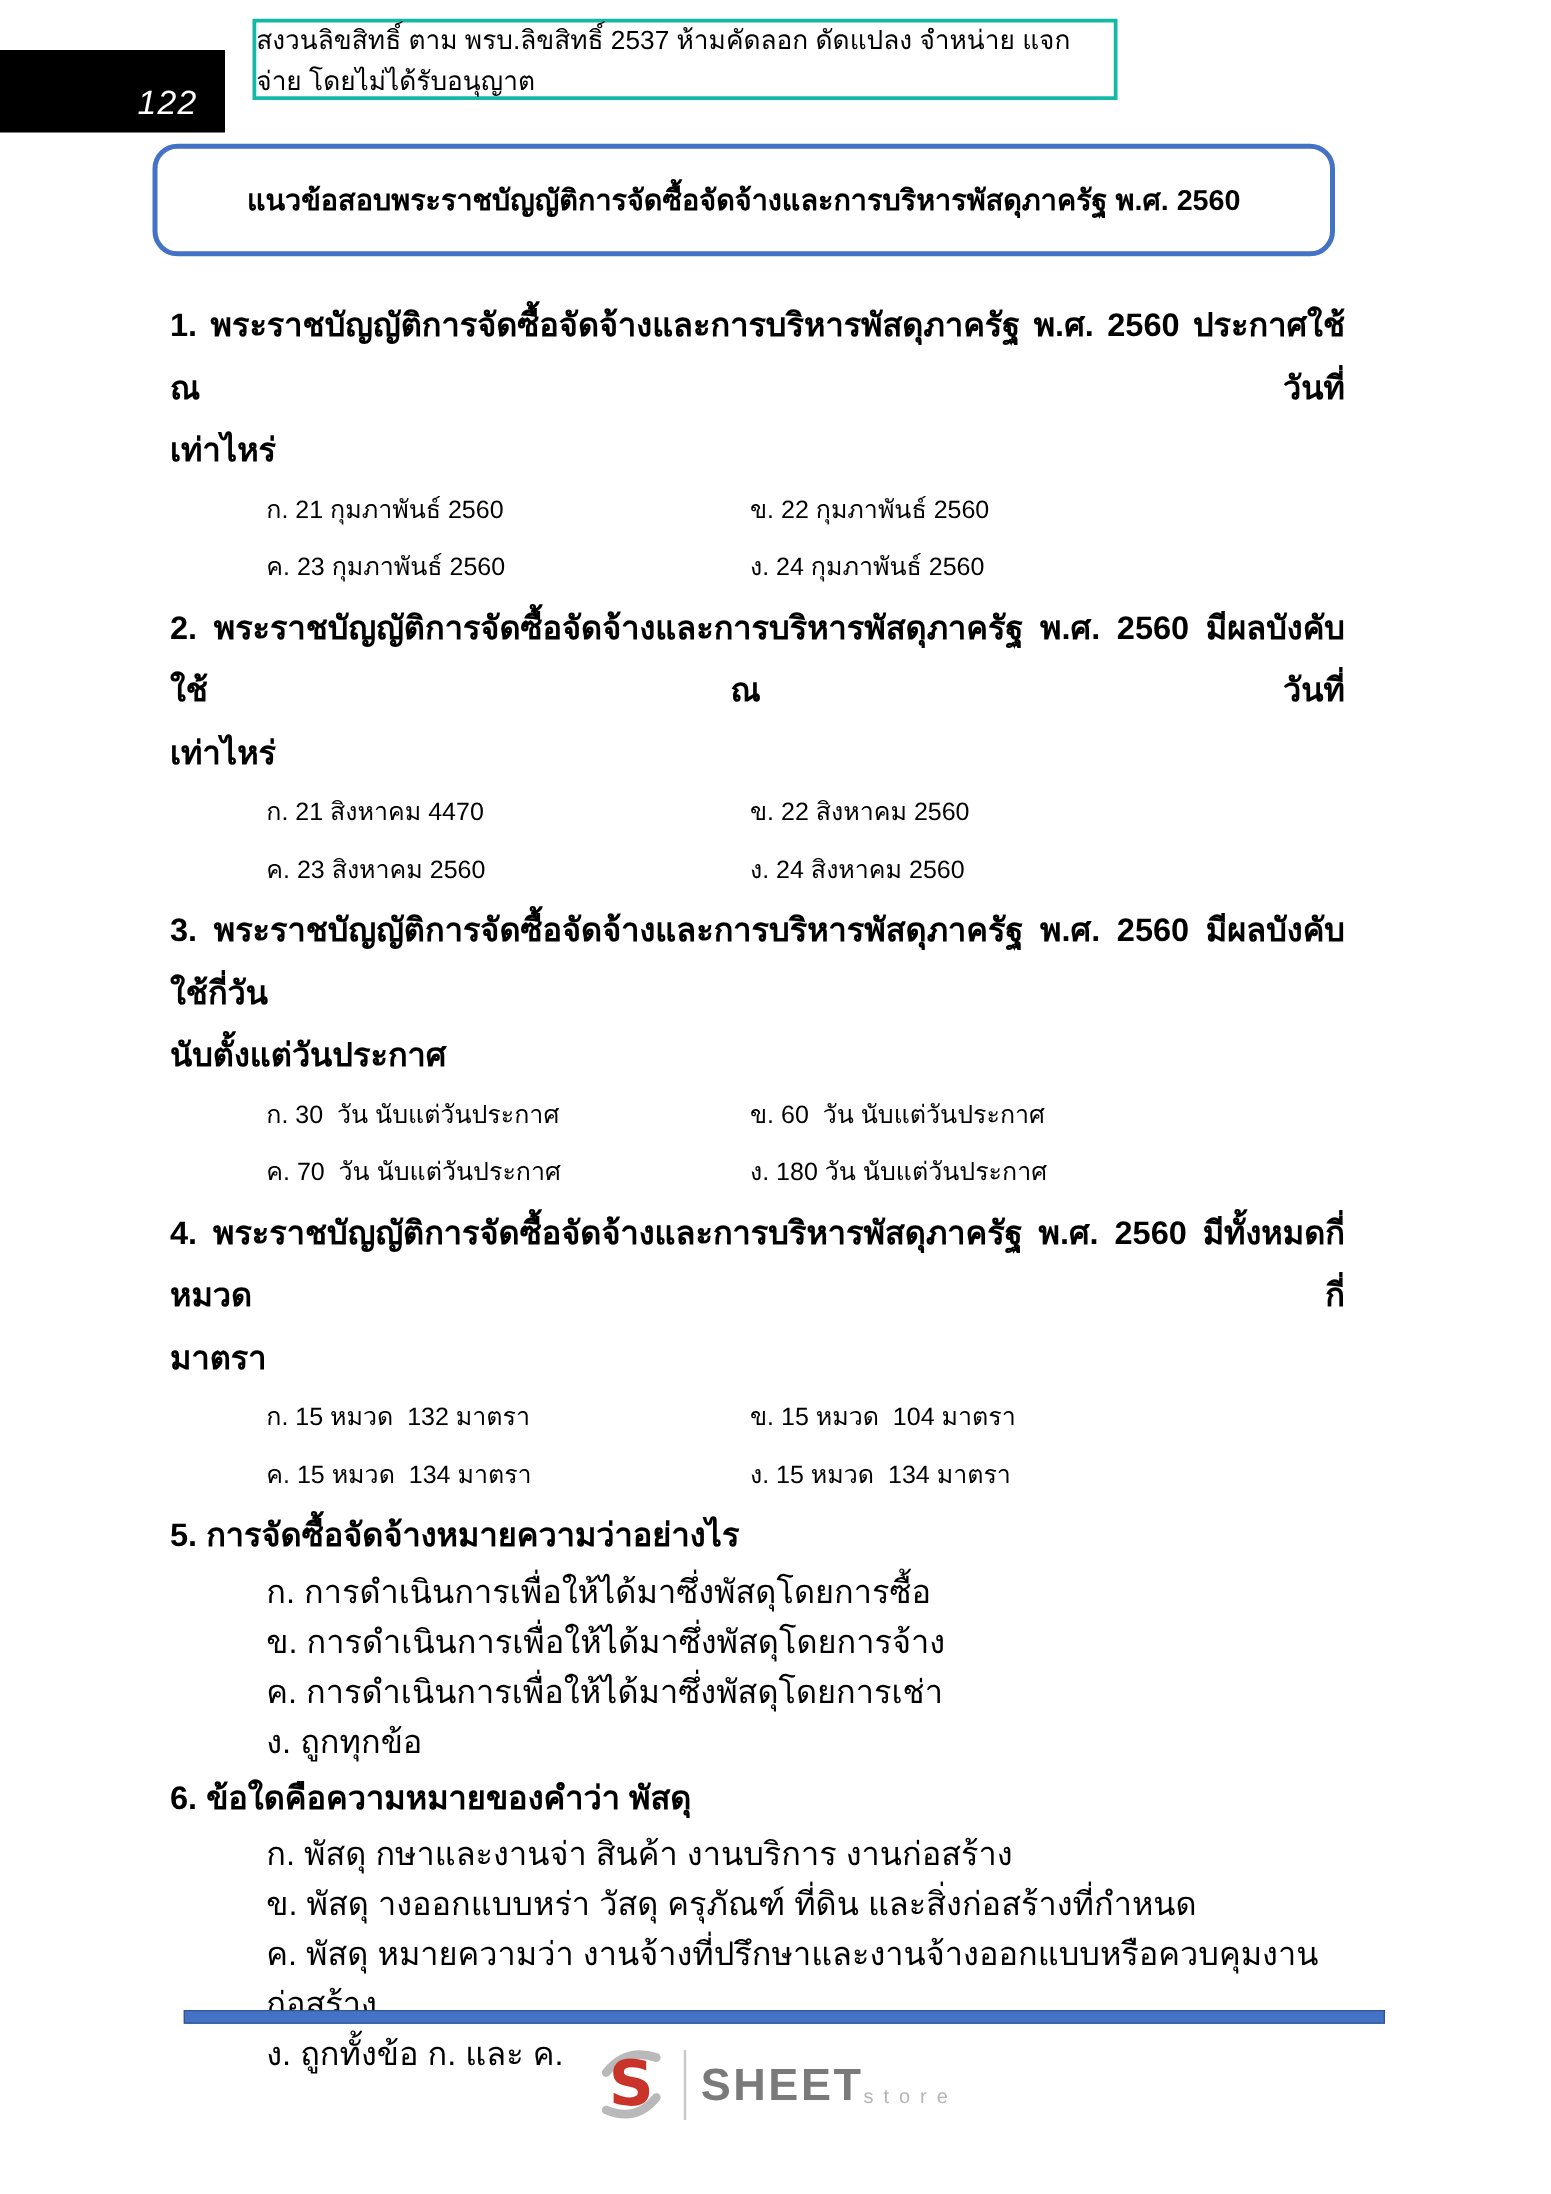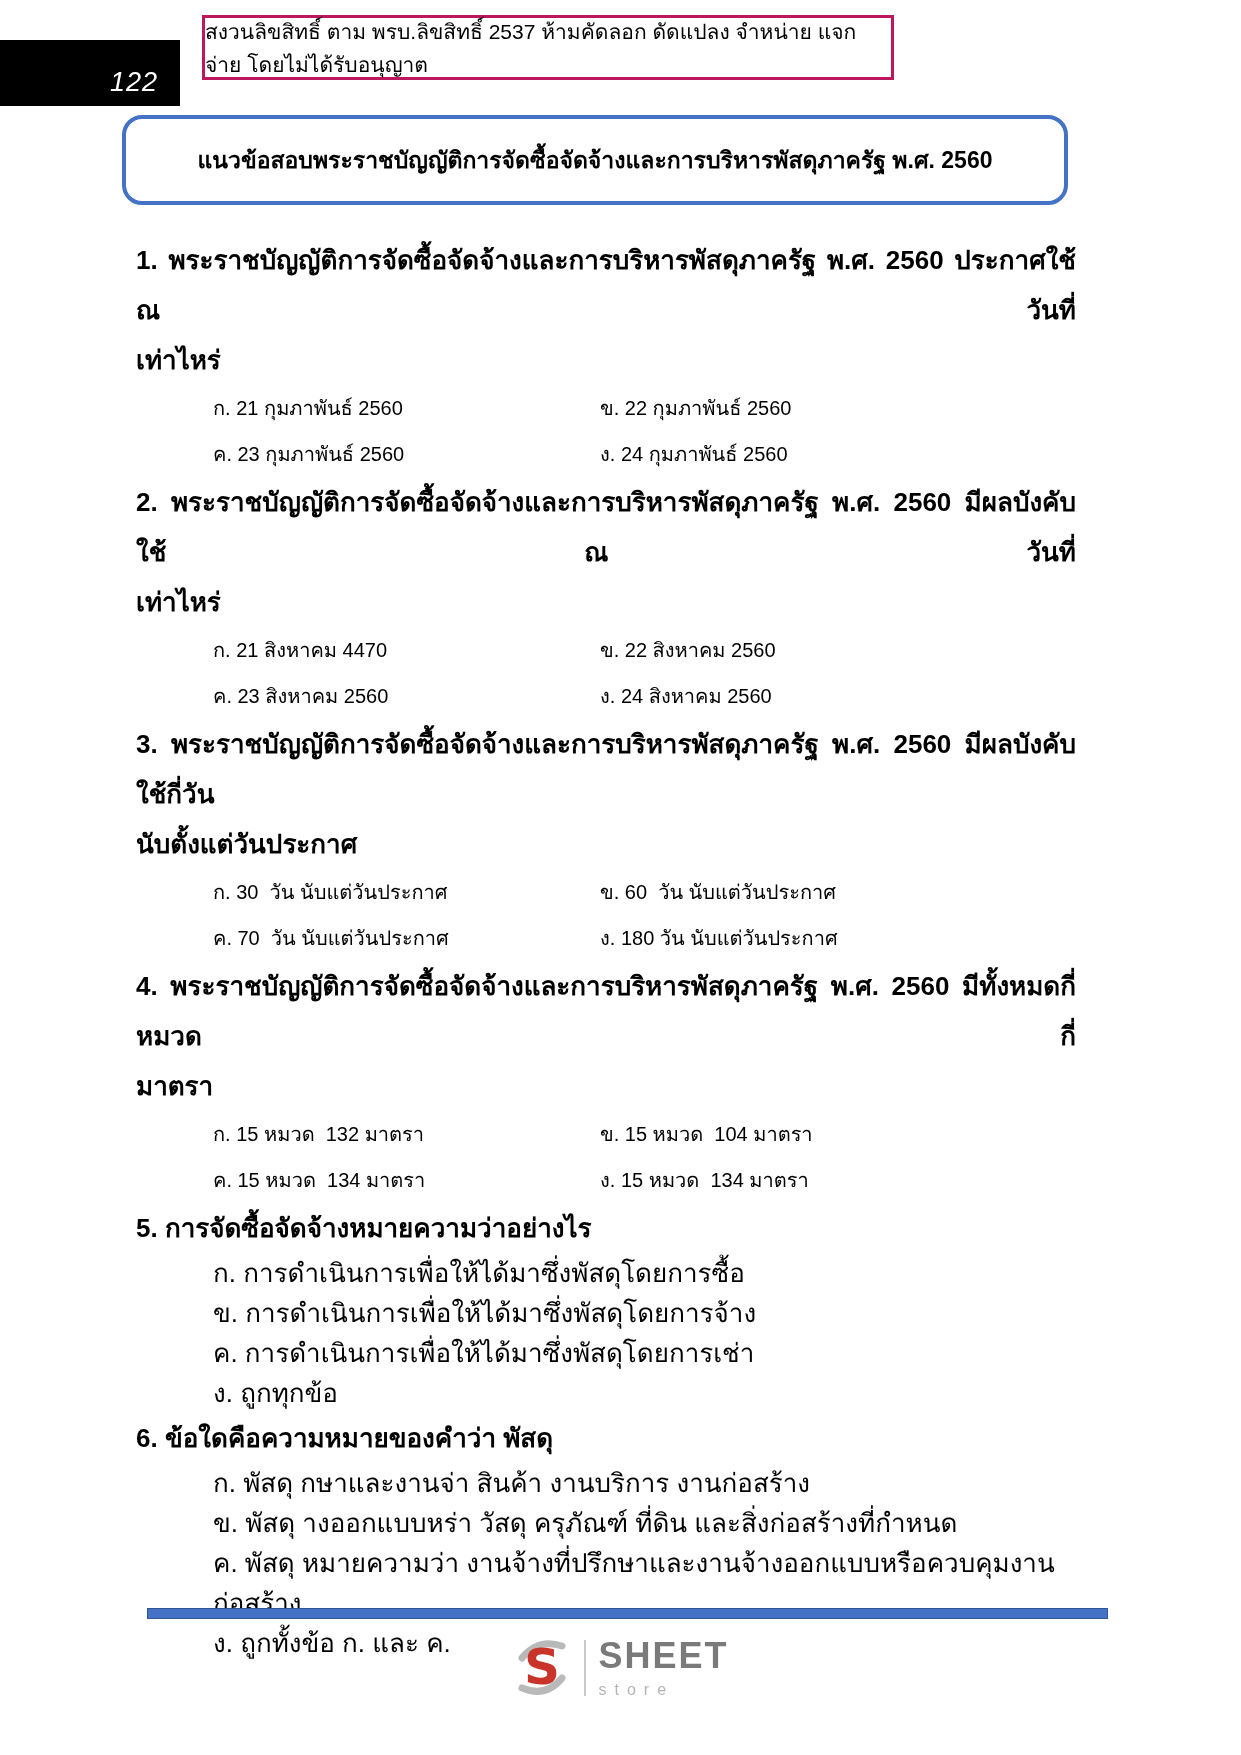--- a/index.html
+++ b/index.html
@@ -9,21 +9,21 @@
   }
   
   .pagenum-box{
     position:absolute;left:0;top:40px;width:180px;height:66px;background:#000;
     display:flex;justify-content:flex-end;align-items:flex-end;
     padding:0 22px 8px 0;box-sizing:border-box;
   }
   .pagenum-box span{color:#fff;font-size:27px;letter-spacing:1px;font-style:italic;}
   .copyright-box{
     position:absolute;left:202px;top:15px;width:692px;height:65px;
-    border:3px solid #be185d;box-sizing:border-box;
+    border:3px solid #14b8a6;box-sizing:border-box;
     display:flex;align-items:center;justify-content:center;
     font-size:21px;
   }
   .title-box{
     position:absolute;left:122px;top:115px;width:946px;height:90px;
     border:4px solid #4472C4;border-radius:20px;box-sizing:border-box;
     display:flex;align-items:center;justify-content:center;
     font-size:23px;font-weight:bold;
   }
   
@@ -37,23 +37,23 @@
   .footer-bar{
     position:absolute;left:147px;top:1608px;width:961px;height:11px;
     background:#4472C4;border:1px solid #2F5597;box-sizing:border-box;
   }
   .logo{
     position:absolute;left:0;top:1628px;width:1241px;height:80px;
     display:flex;align-items:center;justify-content:center;gap:12px;
   }
   .logo-mark{width:60px;height:64px;position:relative;}
   .logo-divider{width:2px;height:56px;background:#c9c9c9;}
-  .logo-text{display:flex;flex-direction:column;line-height:1;}
+  .logo-text{display:flex;flex-direction:row;line-height:1;}
   .logo-name{font-size:36px;font-weight:bold;color:#7a7a7a;letter-spacing:2px;}
-  .logo-sub{font-size:16px;color:#b5b5b5;letter-spacing:8px;margin-top:8px;}
+  .logo-sub{font-size:16px;color:#b5b5b5;letter-spacing:8px;margin-top:20px;}
 </style>
 </head>
 <body>
 
 <div class="page">
 
   <div class="pagenum-box">
     <span>122</span>
   </div>
 

